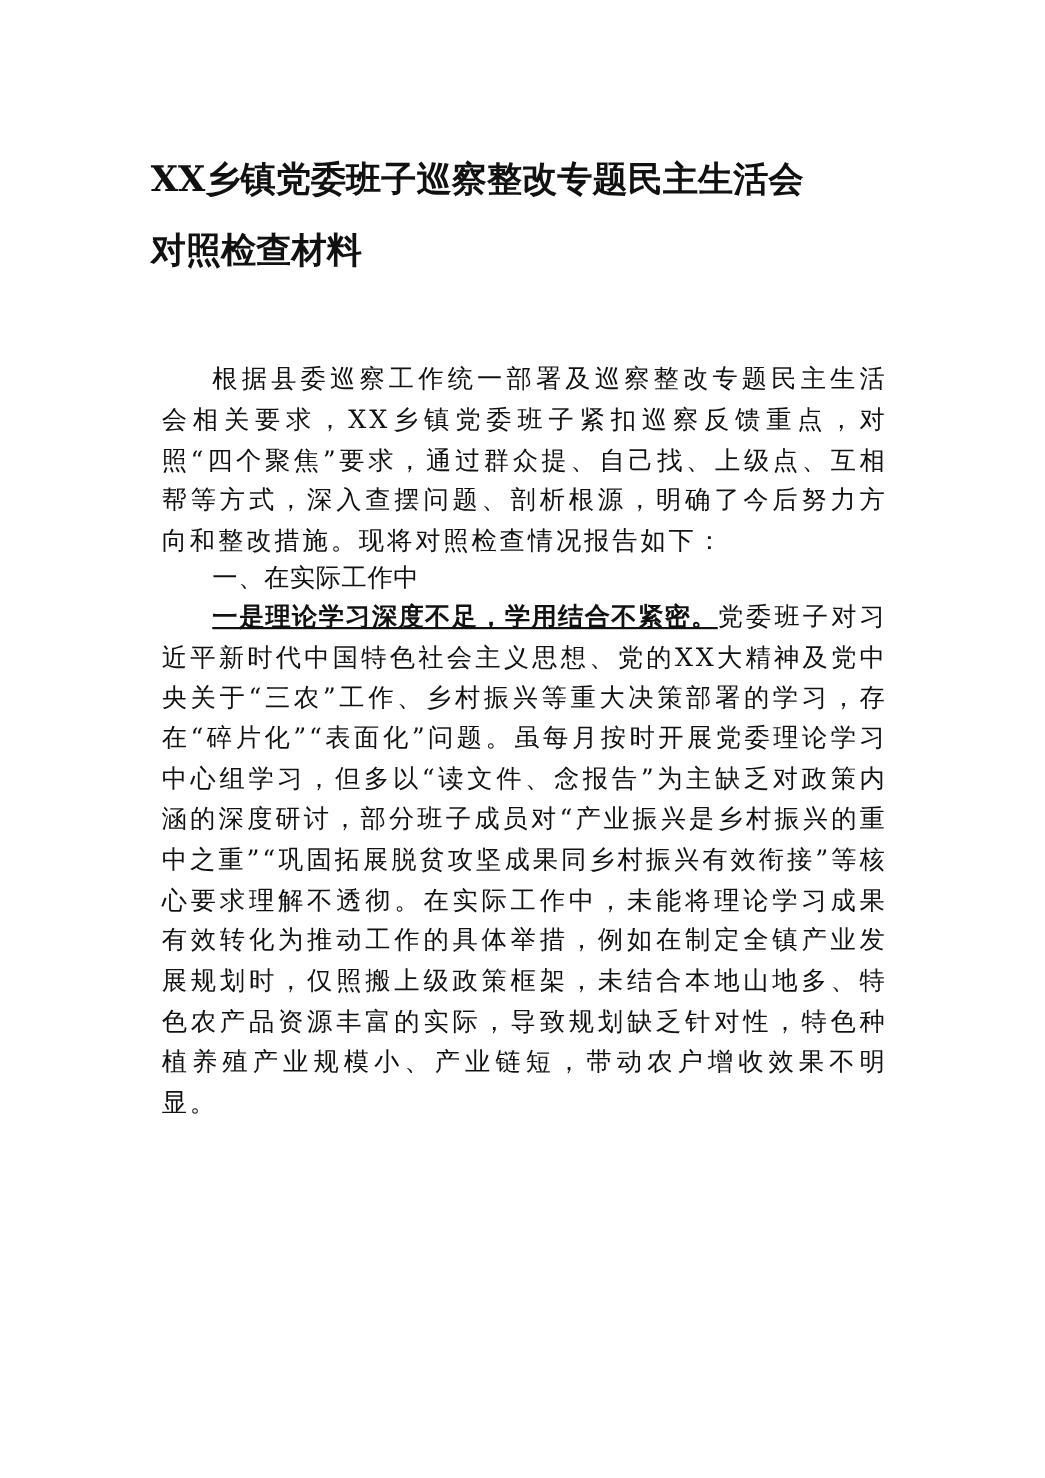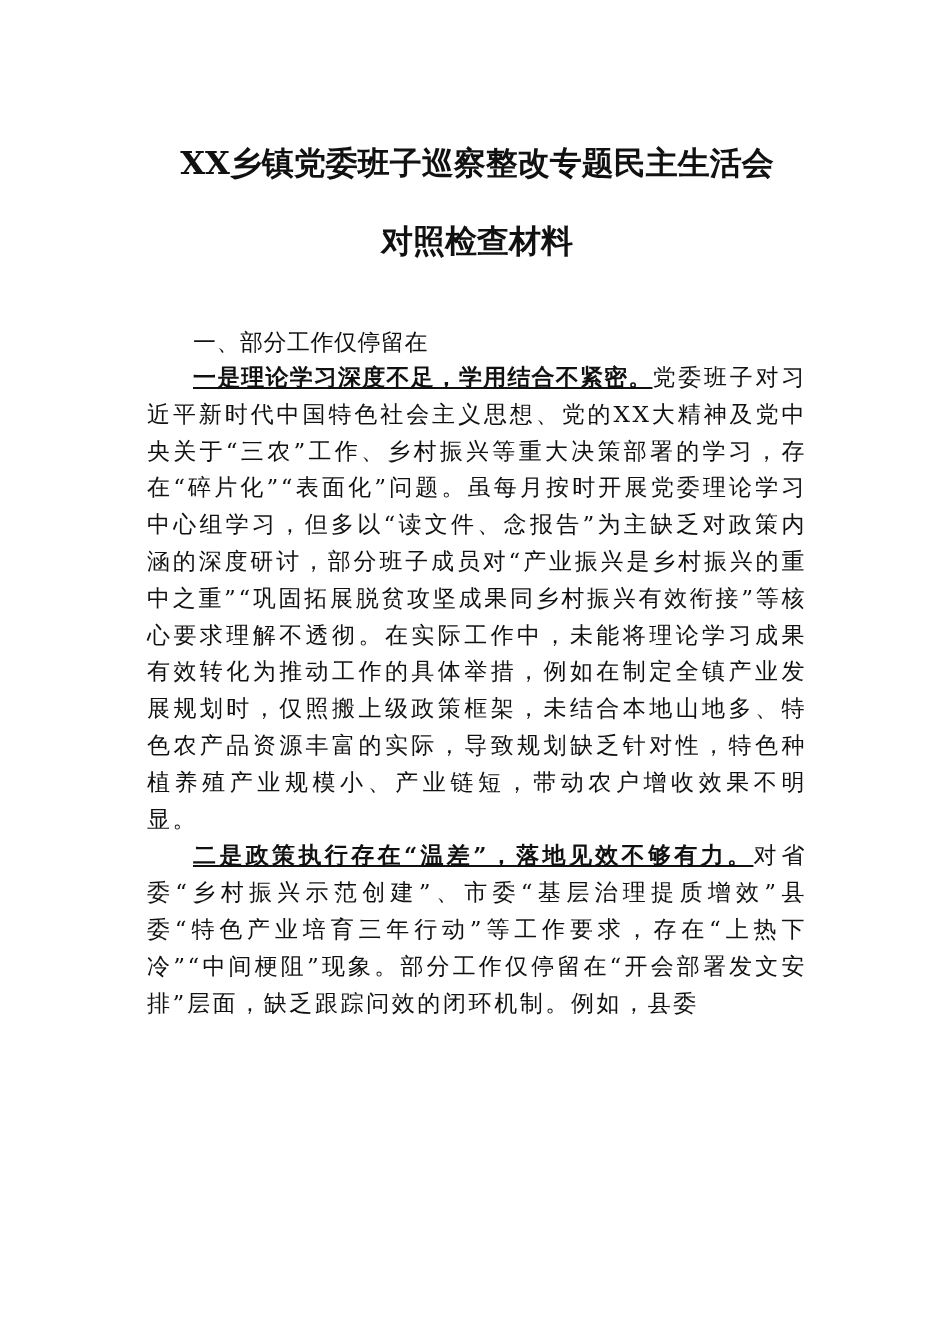--- a/index.html
+++ b/index.html
@@ -1,40 +1,40 @@
 <!DOCTYPE html>
 <html><head>
 <meta charset="utf-8">
 <style>
   html, body { margin: 0; padding: 0; background: #ffffff; }
   body { width: 950px; height: 1344px; position: relative; overflow: hidden; }
   .page { position: absolute; left: 147px; top: 0; width: 660px; color: #111; }
   .title {
     font-family: "DejaVu Serif", "Liberation Serif", serif;
-    font-weight: bold; font-size: 32px; text-align: center;
+    font-weight: bold; font-size: 32px; 
     position: absolute; left: -10px; width: 680px; letter-spacing: 0px;
   }
   .t1 { top: 142px; }
-  .t2 { top: 220px; }
+  .t2 { top: 206px; }
   .body {
     position: absolute; top: 327px; left: 0; width: 660px;
     font-family: "DejaVu Serif", "Liberation Serif", serif;
     font-size: 23px; line-height: 36.8px; text-align: justify;
     letter-spacing: 2.6px;
   }
   .body p { margin: 0; text-indent: 2em; }
   .h1 { font-family: "DejaVu Sans", "Liberation Sans", sans-serif; font-size: 23px; letter-spacing: 0.5px; line-height: 34px; margin-top: -2px !important; }
   .h2 { line-height: 34px; }
   b { font-weight: bold; letter-spacing: 1px; text-decoration: underline; }
 </style>
 </head>
 <body>
 
 <div class="page">
   <div class="title t1">XX乡镇党委班子巡察整改专题民主生活会</div>
   <div class="title t2">对照检查材料</div>
 
   <div class="body">
-    <p class="h1">一、部分工作仅停留在</p>
+    <p>根据县委巡察工作统一部署及巡察整改专题民主生活会相关要求，XX乡镇党委班子紧扣巡察反馈重点，对照“四个聚焦”要求，通过群众提、自己找、上级点、互相帮等方式，深入查摆问题、剖析根源，明确了今后努力方向和整改措施。现将对照检查情况报告如下：</p>
+    <p class="h1">一、在实际工作中</p>
     <p><b>一是理论学习深度不足，学用结合不紧密。</b><span>党委班子对习近平新时代中国特色社会主义思想、党的XX大精神及党中央关于“三农”工作、乡村振兴等重大决策部署的学习，存在“碎片化”“表面化”问题。虽每月按时开展党委理论学习中心组学习，但多以“读文件、念报告”为主缺乏对政策内涵的深度研讨，部分班子成员对“产业振兴是乡村振兴的重中之重”“巩固拓展脱贫攻坚成果同乡村振兴有效衔接”等核心要求理解不透彻。在实际工作中，未能将理论学习成果有效转化为推动工作的具体举措，例如在制定全镇产业发展规划时，仅照搬上级政策框架，未结合本地山地多、特色农产品资源丰富的实际，导致规划缺乏针对性，特色种植养殖产业规模小、产业链短，带动农户增收效果不明显。</span></p>
-    <p><b>二是政策执行存在“温差”，落地见效不够有力。</b><span>对省委“乡村振兴示范创建”、市委“基层治理提质增效”县委“特色产业培育三年行动”等工作要求，存在“上热下冷”“中间梗阻”现象。部分工作仅停留在“开会部署发文安排”层面，缺乏跟踪问效的闭环机制。例如，县委</span></p>
   </div>
 </div>
 
 </body></html>

